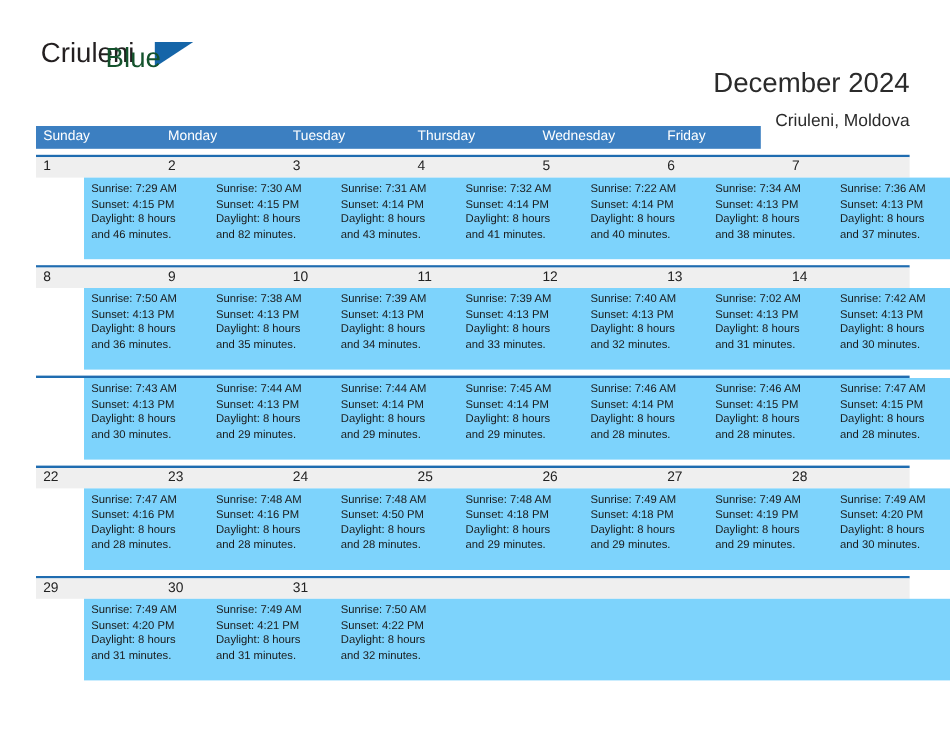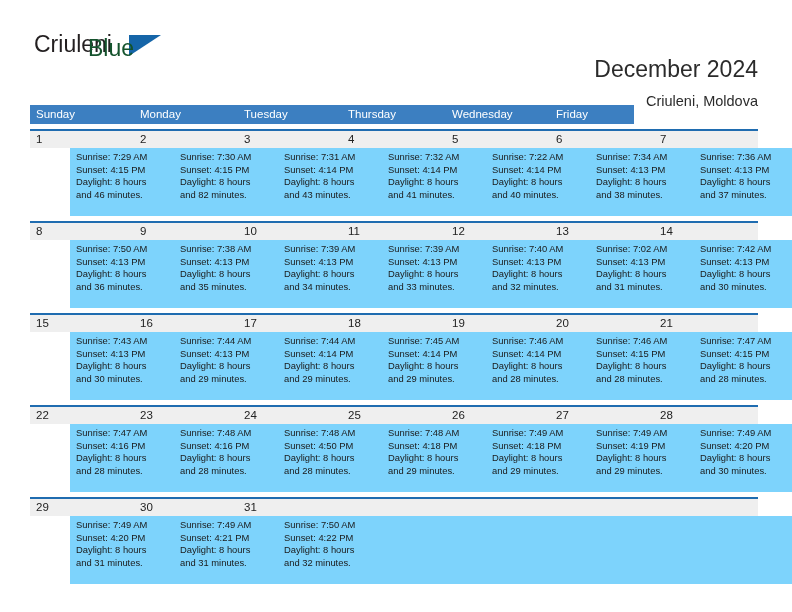--- a/index.html
+++ b/index.html
@@ -305,29 +305,20 @@
         <div class="info-cell">
           <div>Sunrise: 7:42 AM</div>
           <div>Sunset: 4:13 PM</div>
           <div>Daylight: 8 hours</div>
           <div>and 30 minutes.</div>
         </div>
       </div>
     </div>
 
     <div class="week">
-      <div class="week-numbers">
-        <div class="num-cell">15</div>
-        <div class="num-cell">16</div>
-        <div class="num-cell">17</div>
-        <div class="num-cell">18</div>
-        <div class="num-cell">19</div>
-        <div class="num-cell">20</div>
-        <div class="num-cell">21</div>
-      </div>
       <div class="week-body">
         <div class="info-cell">
           <div>Sunrise: 7:43 AM</div>
           <div>Sunset: 4:13 PM</div>
           <div>Daylight: 8 hours</div>
           <div>and 30 minutes.</div>
         </div>
         <div class="info-cell">
           <div>Sunrise: 7:44 AM</div>
           <div>Sunset: 4:13 PM</div>

